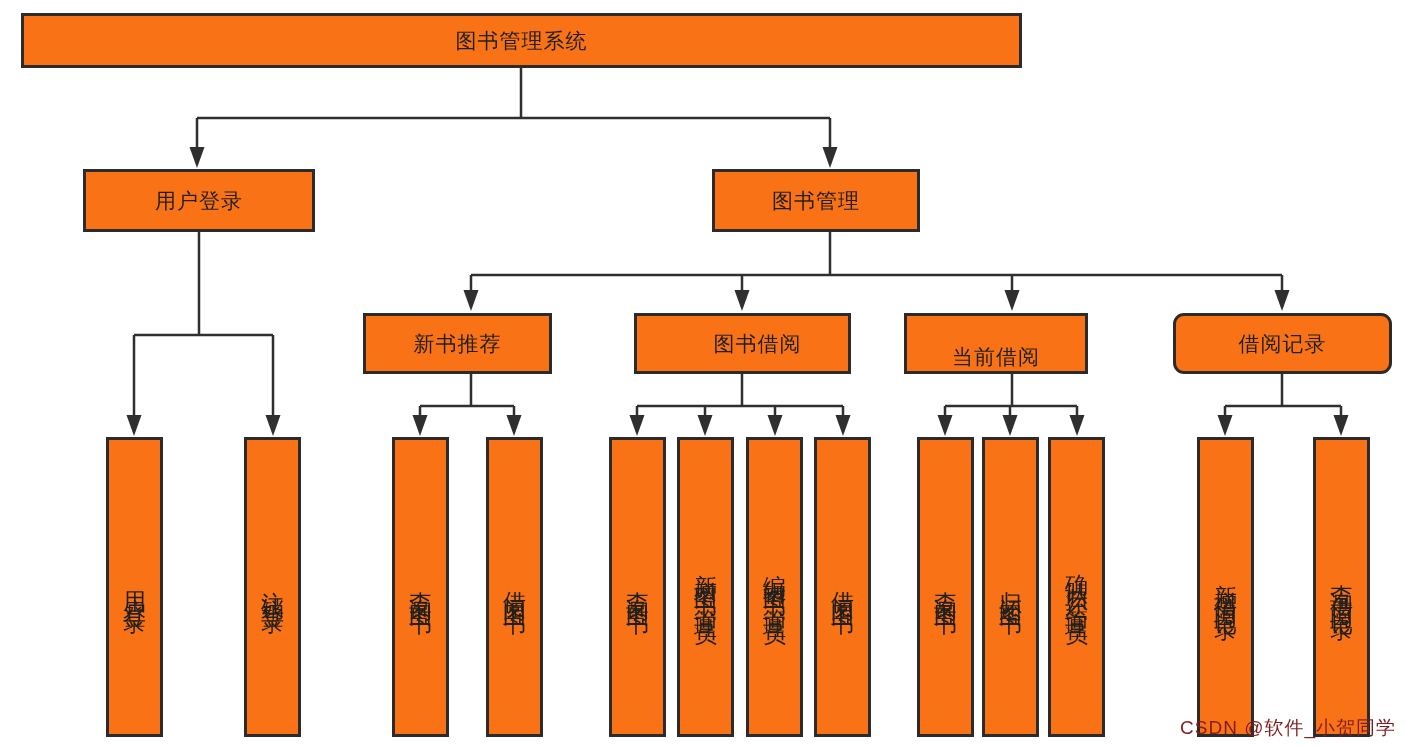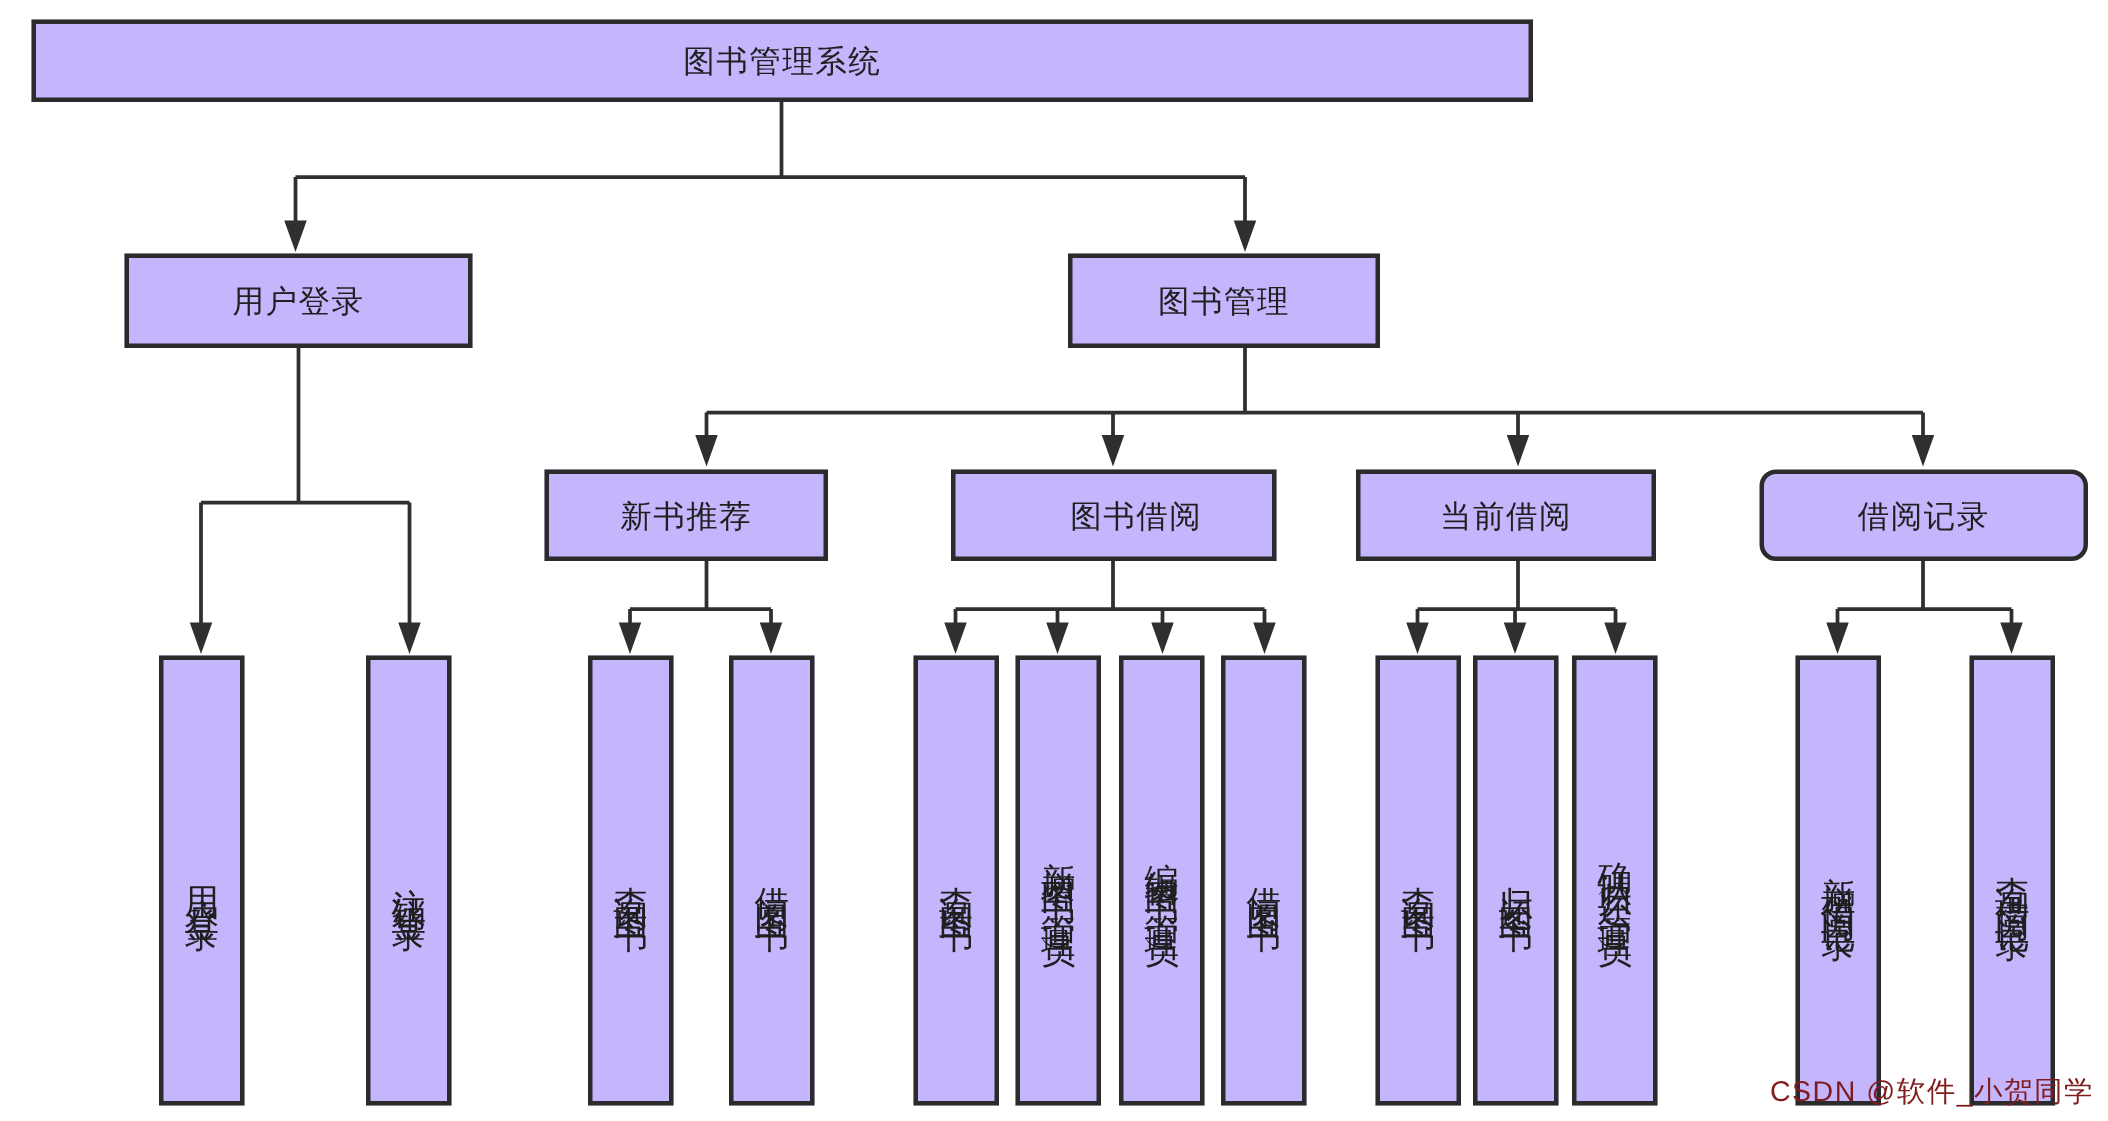--- a/index.html
+++ b/index.html
@@ -23,21 +23,21 @@
     stroke-width: 2.5;
   }
   .connector-svg path.arrow {
     fill: #2f2f2f;
     stroke: none;
   }
   .node {
     position: absolute;
     box-sizing: border-box;
     border: 3px solid #2b2b2b;
-    background: #c4b5fd;
+    background: #f97316;
     display: flex;
     align-items: center;
     justify-content: center;
     color: #1f1f1f;
     z-index: 2;
   }
   .hnode { font-size: 21px; letter-spacing: 1px; }
   .vnode .vlabel {
     writing-mode: vertical-rl;
     text-orientation: mixed;
@@ -114,21 +114,21 @@
   <div class="node hnode" style="left:712px; top:169px; width:208px; height:63px;">
     <span>图书管理</span>
   </div>
 
   <div class="node hnode" style="left:363px; top:313px; width:189px; height:61px;">
     <span>新书推荐</span>
   </div>
   <div class="node hnode" style="left:634px; top:313px; width:217px; height:61px;padding-left:30px;">
     <span>图书借阅</span>
   </div>
-  <div class="node hnode" style="left:904px; top:313px; width:200px; height:61px;">
+  <div class="node hnode" style="left:904px; top:313px; width:184px; height:61px;align-items:flex-end;">
     <span>当前借阅</span>
   </div>
   <div class="node hnode" style="left:1173px; top:313px; width:219px; height:61px;border-radius:11px;">
     <span>借阅记录</span>
   </div>
 
   <div class="node vnode" style="left:106px; top:437px; width:57px; height:300px;">
     <span class="vlabel">用户登录</span>
   </div>
   <div class="node vnode" style="left:244px; top:437px; width:57px; height:300px;">

